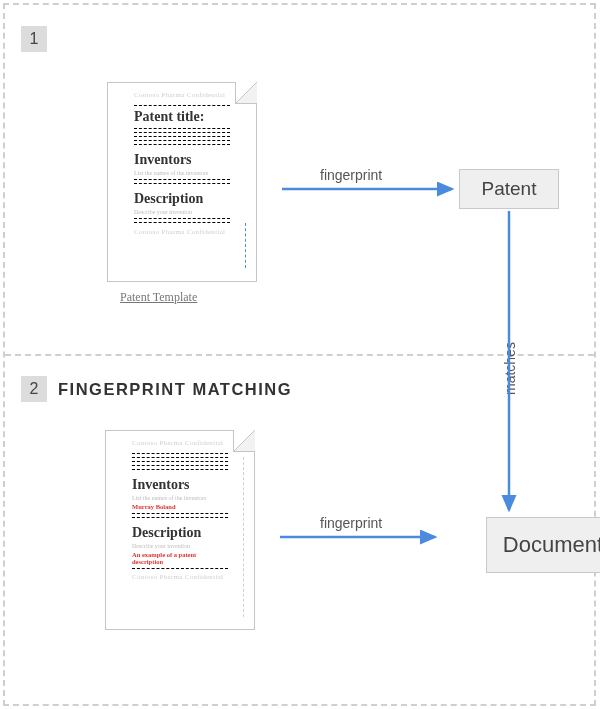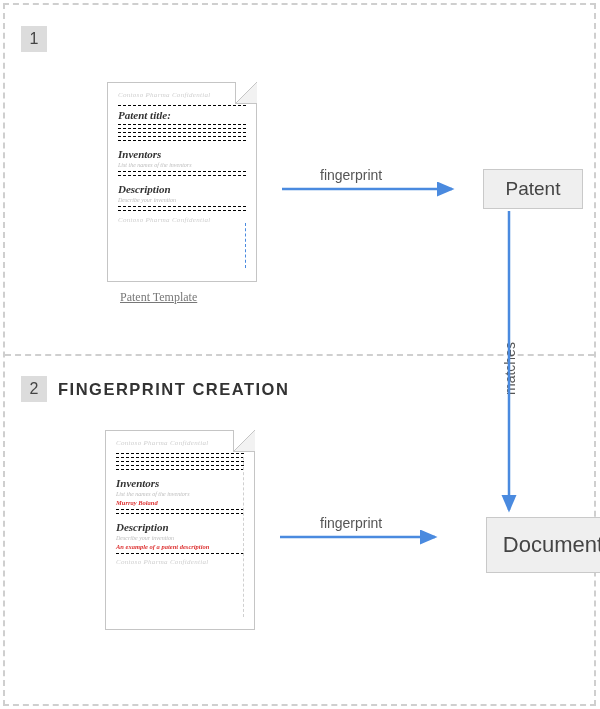--- a/index.html
+++ b/index.html
@@ -36,22 +36,21 @@
     font-weight: 700;
     color: #333;
   }
   .doc {
     position: absolute;
     width: 150px;
     height: 200px;
     background: #fff;
     border: 1.5px solid #c5c5c5;
     box-sizing: border-box;
-    padding: 8px 10px;
-    font-style: italic;
+    padding: 8px 26px;
   }
   .doc::after { 
     content: "";
     position: absolute;
     right: -1px;
     top: -1px;
     width: 22px;
     height: 22px;
     background: linear-gradient(135deg, #fff 0 49%, #c5c5c5 49% 51%, #f2f2f2 51% 100%);
     border-left: 1.5px solid #c5c5c5;
@@ -60,21 +59,21 @@
   }
   .doc .hdr {
     font-family: Georgia, serif;
     font-size: 7px;
     color: #cfcfcf;
     letter-spacing: 0.3px;
     white-space: nowrap;
   }
   .doc .sect-title {
     font-family: Georgia, serif;
-    font-size: 11px;
+    font-size: 14px;
     font-weight: 700;
     color: #333;
   }
   .doc .sect-sub {
     font-family: Georgia, serif;
     font-size: 6px;
     color: #bcbcbc;
     margin-top: 2px;
   }
   .doc .red {
@@ -167,24 +166,24 @@
     <div style="height:4px;"></div>
     <div class="sect-title">Description</div>
     <div class="sect-sub">Describe your invention</div>
     <div class="dash-line dash-blue"></div>
     <div class="dash-line dash-blue"></div>
     <div class="hdr" style="margin-top:5px;">Contoso Pharma Confidential</div>
     <div class="dots-col blue" style="top:140px; height:45px;"></div>
   </div>
   <div class="caption" style="left:120px; top:290px;">Patent Template</div>
 
-  <div class="node" style="left:459px; top:169px; width:100px; height:40px;margin-left:24px;">Patent</div>
+  <div class="node" style="left:459px; top:169px; width:100px; height:40px;">Patent</div>
 
   <div class="step-badge" style="left:21px; top:376px;">2</div>
-  <div class="step-title" style="left:58px; top:380px;">FINGERPRINT CREATION</div>
+  <div class="step-title" style="left:58px; top:380px;">FINGERPRINT MATCHING</div>
 
   <div class="doc" style="left:105px; top:430px;">
     <div class="hdr">Contoso Pharma Confidential</div>
     <div class="dash-line dash-grey" style="margin-top:6px;"></div>
     <div class="dash-line dash-grey"></div>
     <div class="dash-line dash-grey"></div>
     <div class="dash-line dash-grey"></div>
     <div class="dash-line dash-grey"></div>
     <div style="height:4px;"></div>
     <div class="sect-title">Inventors</div>

